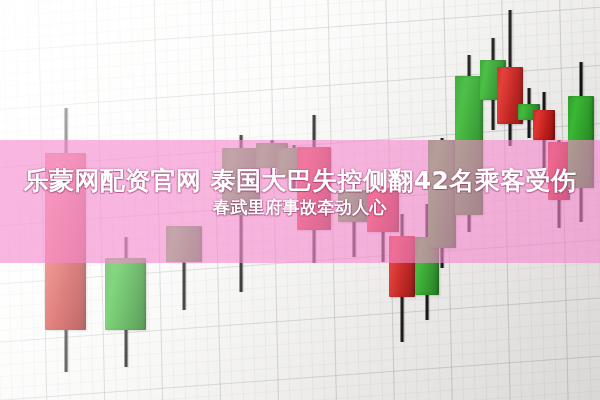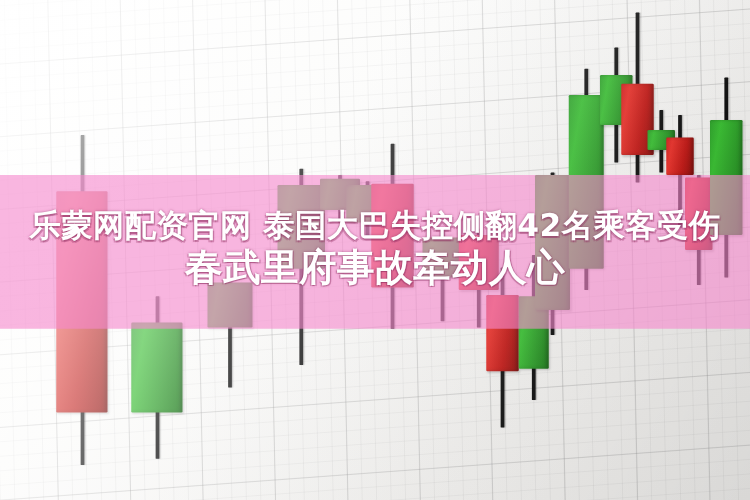--- a/index.html
+++ b/index.html
@@ -64,21 +64,21 @@
     letter-spacing:.4px;
     line-height:1.22;
     text-shadow:
       0 0 2px rgba(120,30,80,.55),
       1px 1px 0 rgba(150,50,100,.35),
      -1px 1px 0 rgba(150,50,100,.30);
     pointer-events:none;
     white-space:nowrap;
   }
   .line1{font-size:25px;}
-  .line2{font-size:30px;}
+  .line2{font-size:17px;}
 </style>
 </head>
 <body>
 
 <div id="stage">
 
   <div class="grid"></div>
 
   <div class="candles">
       <div class="candle" style="left: 45px; width: 41px; top: 0px; height: 400px;">

